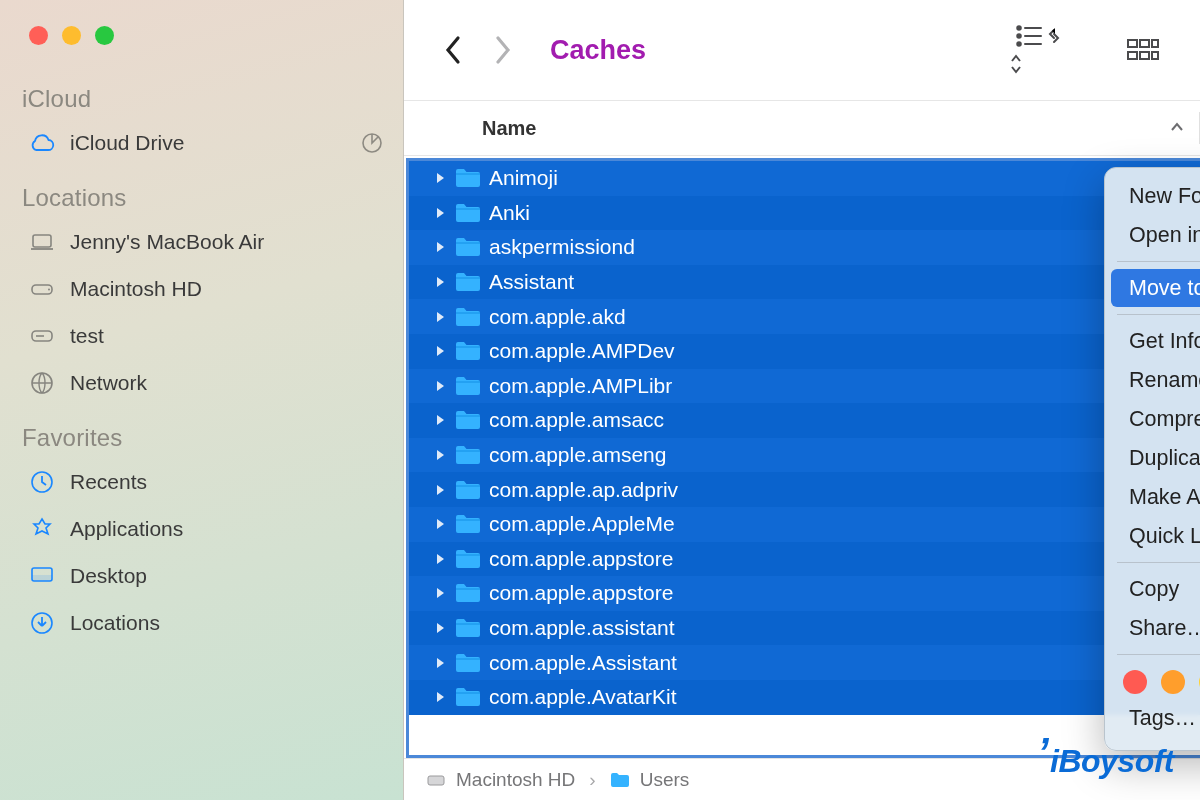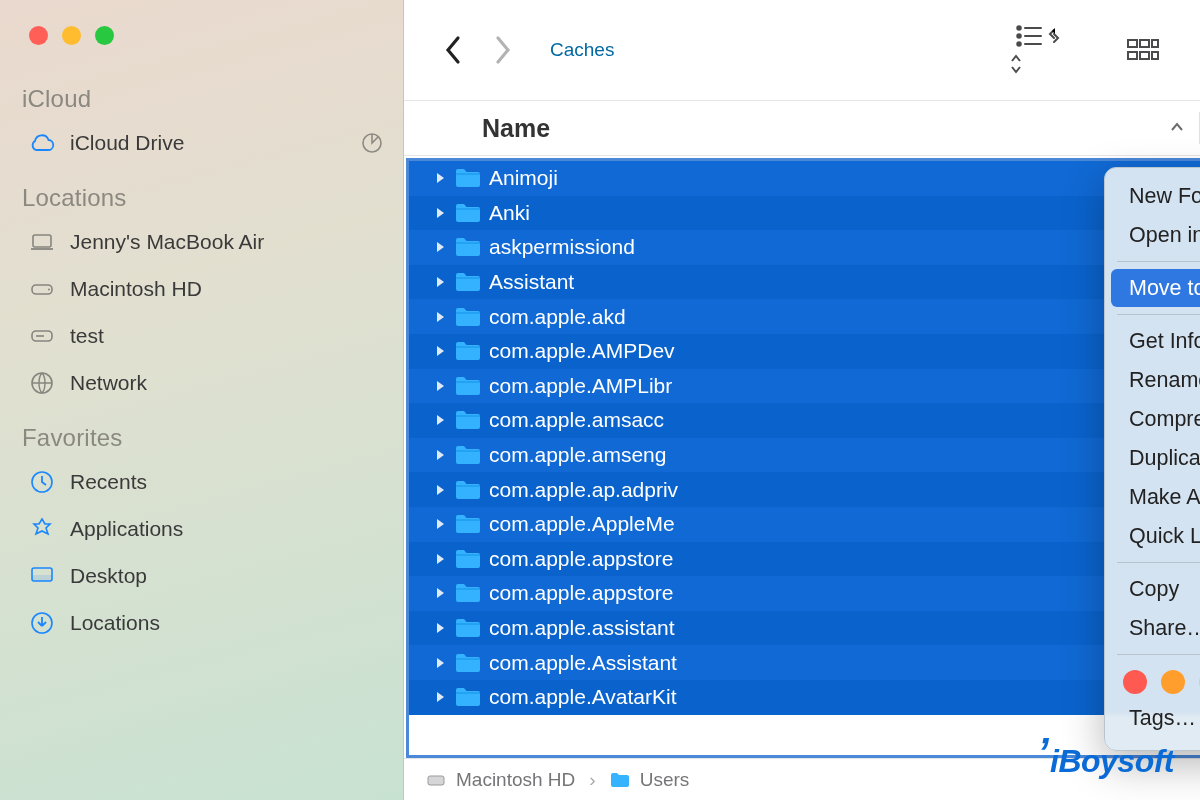--- a/index.html
+++ b/index.html
@@ -36,27 +36,27 @@
 
   
   .main { flex:1; height:100%; background:#fff; display:flex; flex-direction:column; position:relative; }
   .toolbar {
     height:100px; display:flex; align-items:center; gap:24px;
     padding:0 40px;
   }
   .tb-nav { display:flex; gap:28px; color:#222; }
   .tb-nav .arrow { width:22px; height:36px; display:flex; align-items:center; }
   .tb-nav .arrow.fwd { color:#b3b3b5; }
-  .tb-title { font-size:19px; font-weight:400; color:#0369a1; margin-left:10px;}
+  .tb-title { font-size:27px; font-weight:700; color:#a21caf; margin-left:10px;}
   .tb-spacer { flex:1; }
   .tb-ic { color:#4b4b4d; }
 
   .col-header {
     height:56px; border-top:1px solid #e6e6e6; border-bottom:1px solid #e6e6e6;
-    display:flex; align-items:center; font-size:25px; color:#333;
+    display:flex; align-items:center; font-size:20px; color:#333;
   }
   .col-name { flex:1; padding-left:78px; font-weight:700; display:flex; align-items:center;}
   .col-sort { margin-right:14px; color:#6d6d70; }
   .col-div  { width:1px; height:32px; background:#e0e0e0; }
   .col-date { width:232px; padding-left:14px; color:#555; }
 
   .file-area {
     flex:1; position:relative; overflow:hidden;
     border:3px solid #4b88d8; border-right:none;
     margin:2px 0 0 2px;

